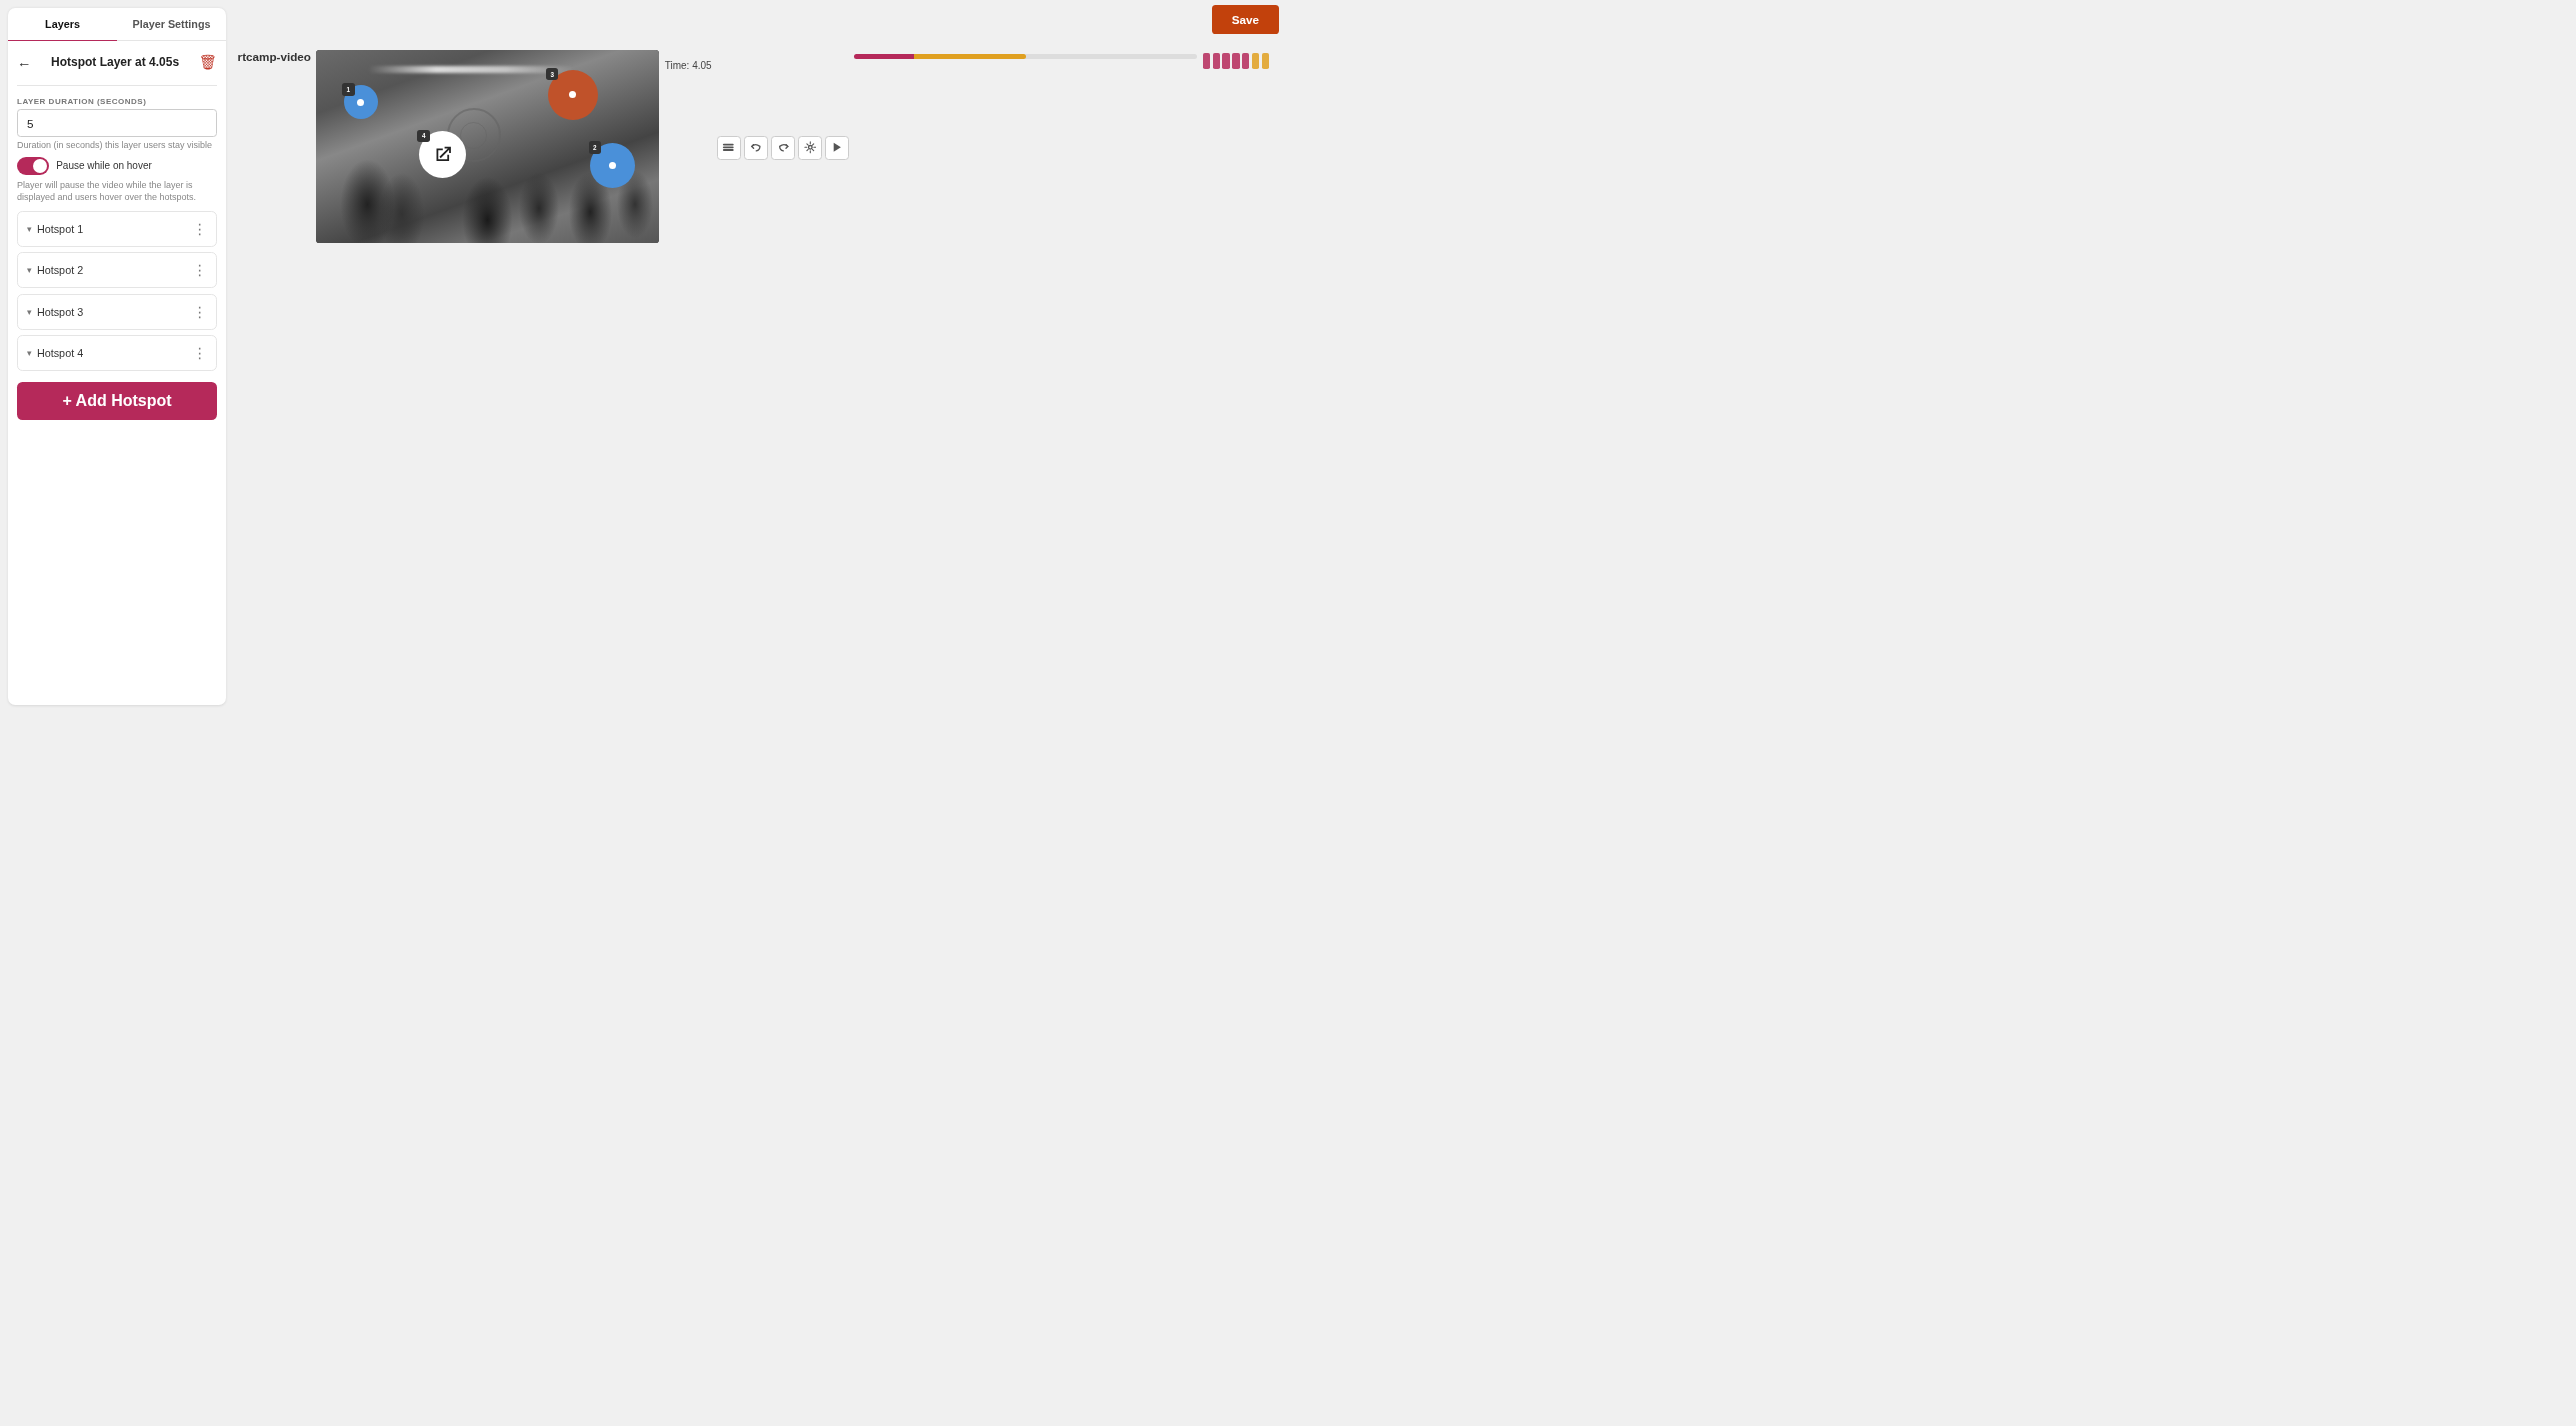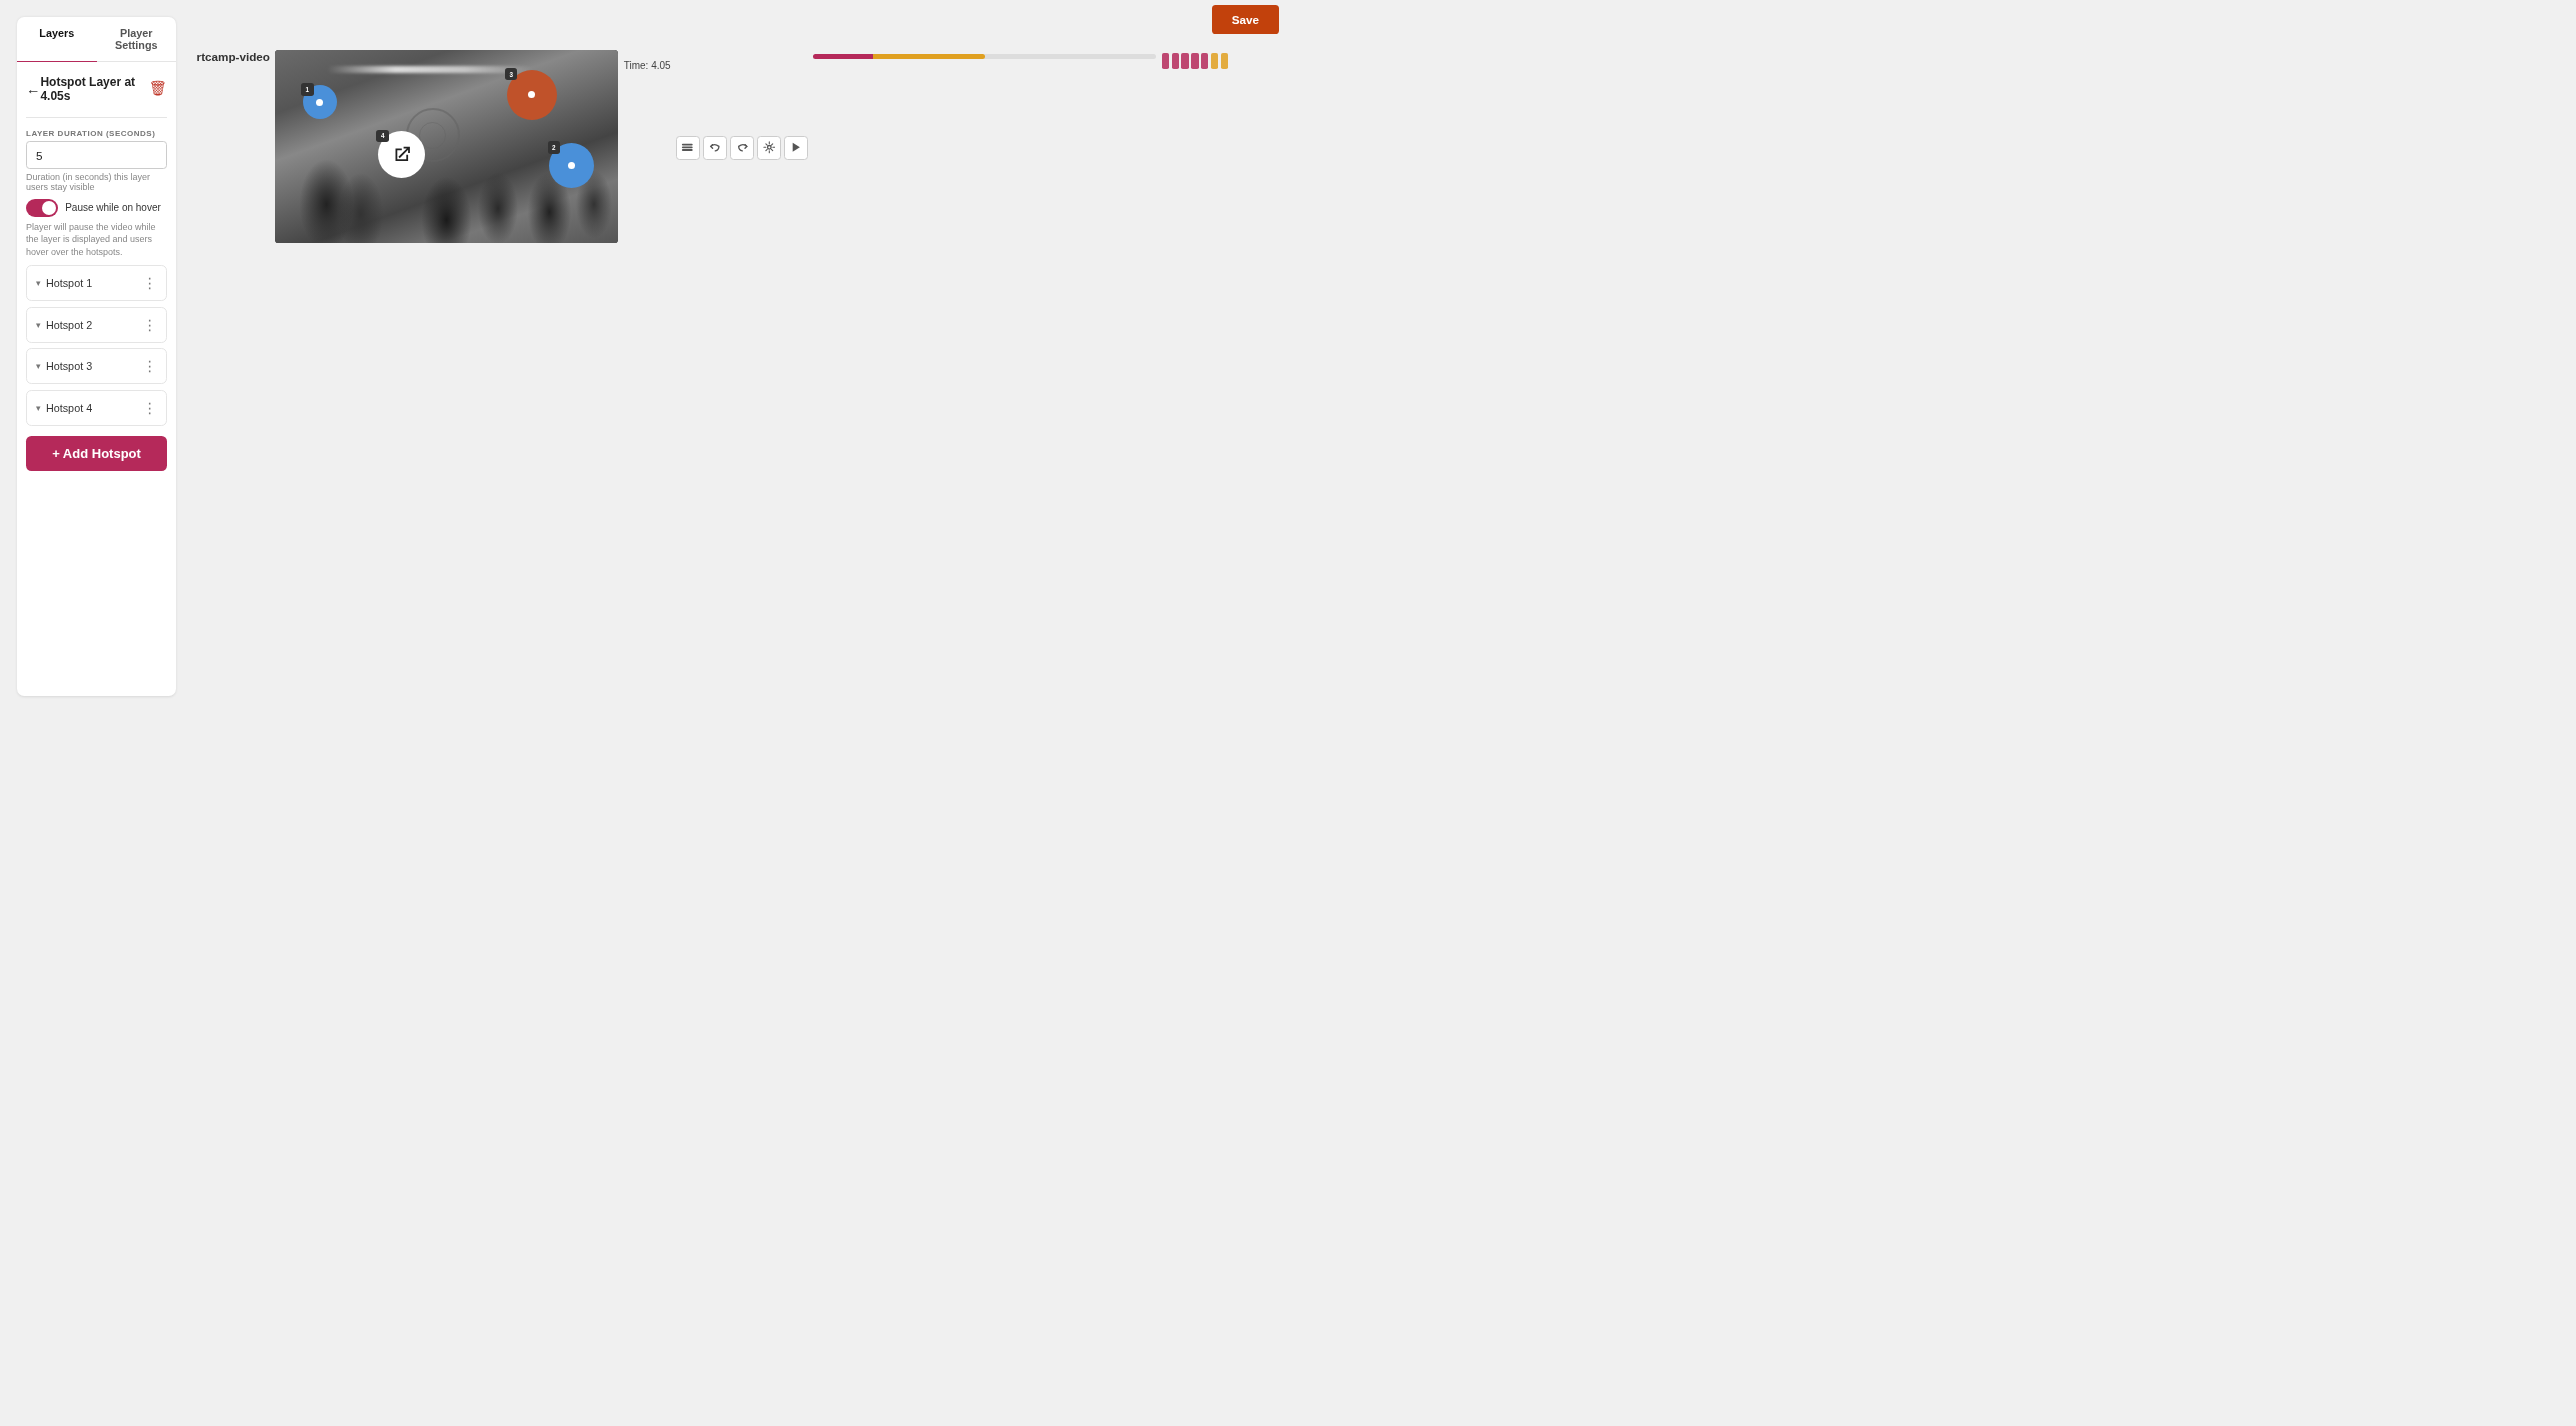--- a/index.html
+++ b/index.html
@@ -7,24 +7,24 @@
       font-family: -apple-system, BlinkMacSystemFont, 'Segoe UI', sans-serif;
       background: #f0f0f0;
       width: 1288px;
       height: 713px;
       overflow: hidden;
       display: flex;
     }
 
     
     .left-panel {
-      width: 159px;
+      width: 218px;
       background: #fff;
       border-radius: 7.2px;
-      margin: 17px;
+      margin: 8px;
       display: flex;
       flex-direction: column;
       flex-shrink: 0;
       overflow: hidden;
       box-shadow: 0 0.9px 2.7px rgba(0,0,0,0.1);
     }
 
     
     .tabs {
       display: flex;
@@ -173,21 +173,21 @@
       cursor: pointer;
     }
 
     
     .add-hotspot-btn {
       background: #b5295a;
       color: #fff;
       border: none;
       border-radius: 5.4px;
       padding: 10px;
-      font-size: 13px;
+      font-size: 16px;
       font-weight: 600;
       cursor: pointer;
       display: flex;
       align-items: center;
       justify-content: center;
       gap: 5.4px;
       width: 100%;
       margin-top: 3.6px;
     }
 

